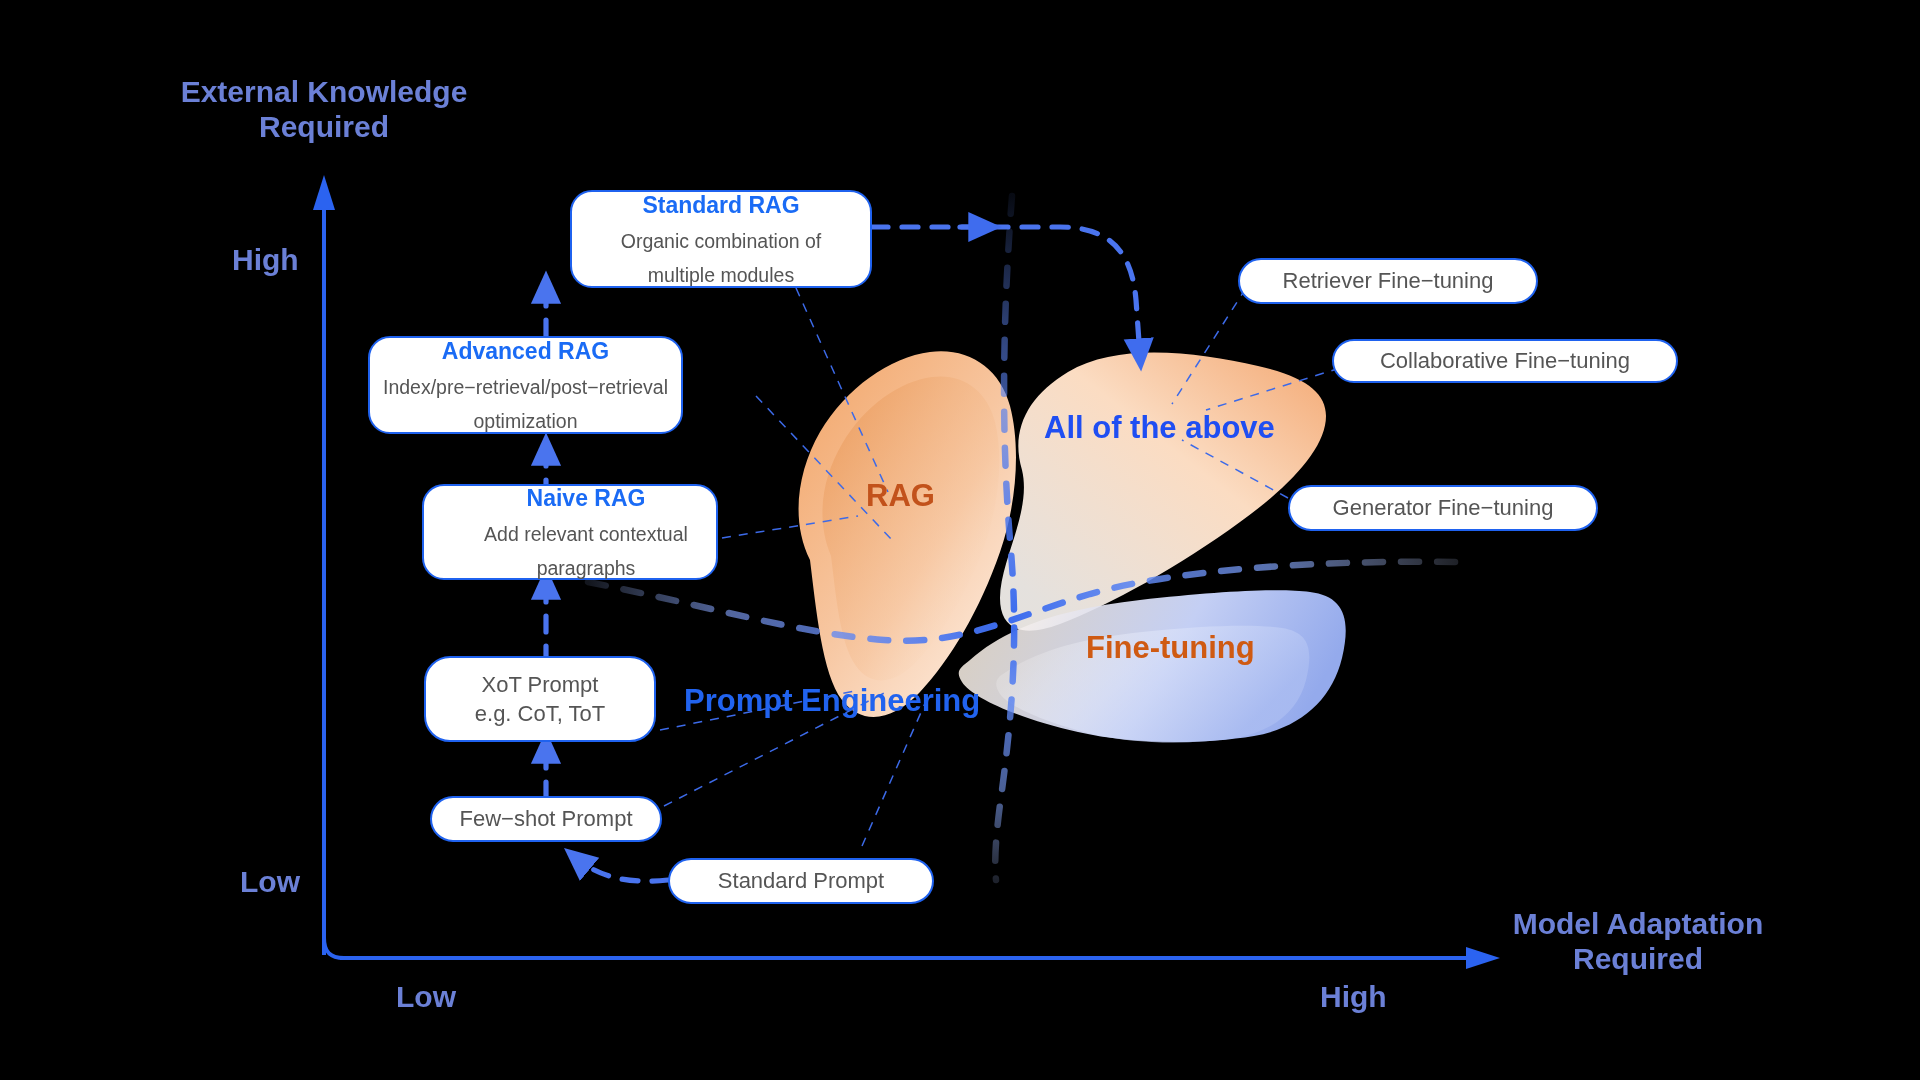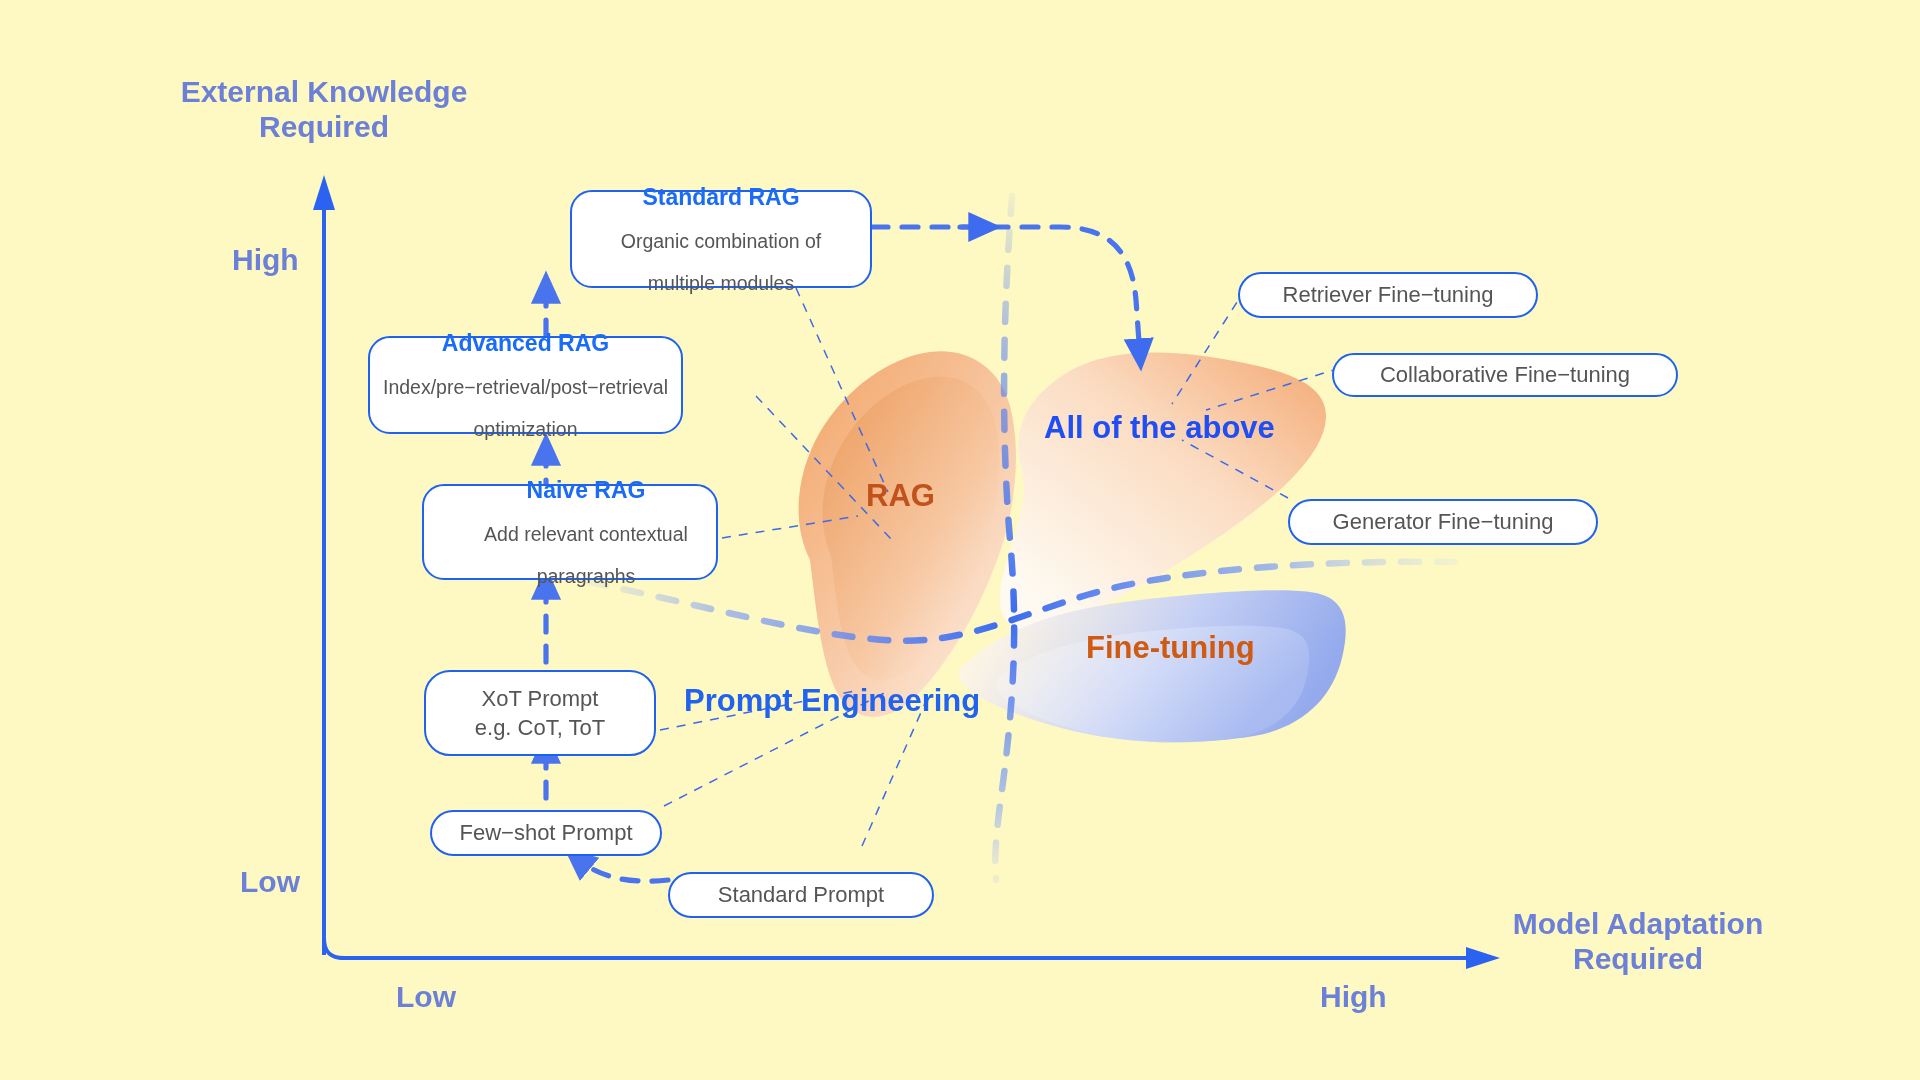--- a/index.html
+++ b/index.html
@@ -10,21 +10,21 @@
   body {
     width: 1920px;
     height: 1080px;
     overflow: hidden;
     font-family: "Liberation Sans", sans-serif;
   }
   #stage {
     position: relative;
     width: 1920px;
     height: 1080px;
-    background: #fef9c3;
+    background: #000000;
   }
   #stage > svg {
     position: absolute;
     top: 0;
     left: 0;
     width: 1920px;
     height: 1080px;
   }
   .ax-label {
     position: absolute;
@@ -58,26 +58,25 @@
     color: #1a6bf5;
     font-weight: bold;
     font-size: 23px;
     line-height: 1.22;
     white-space: nowrap;
   }
   .node .n-sub {
     color: #555555;
     font-size: 19.5px;
     line-height: 1.2;
-    margin-top: 19px;
+    margin-top: 11px;
   }
   .node.plain {
     border-radius: 26px;
     padding: 8px 20px;
-    margin-top: 14px;
   }
   .node.plain .n-title {
     color: #555555;
     font-weight: normal;
     font-size: 22px;
   }
   .node.two-line-plain .n-title {
     line-height: 1.33;
   }
   .blob-label {

